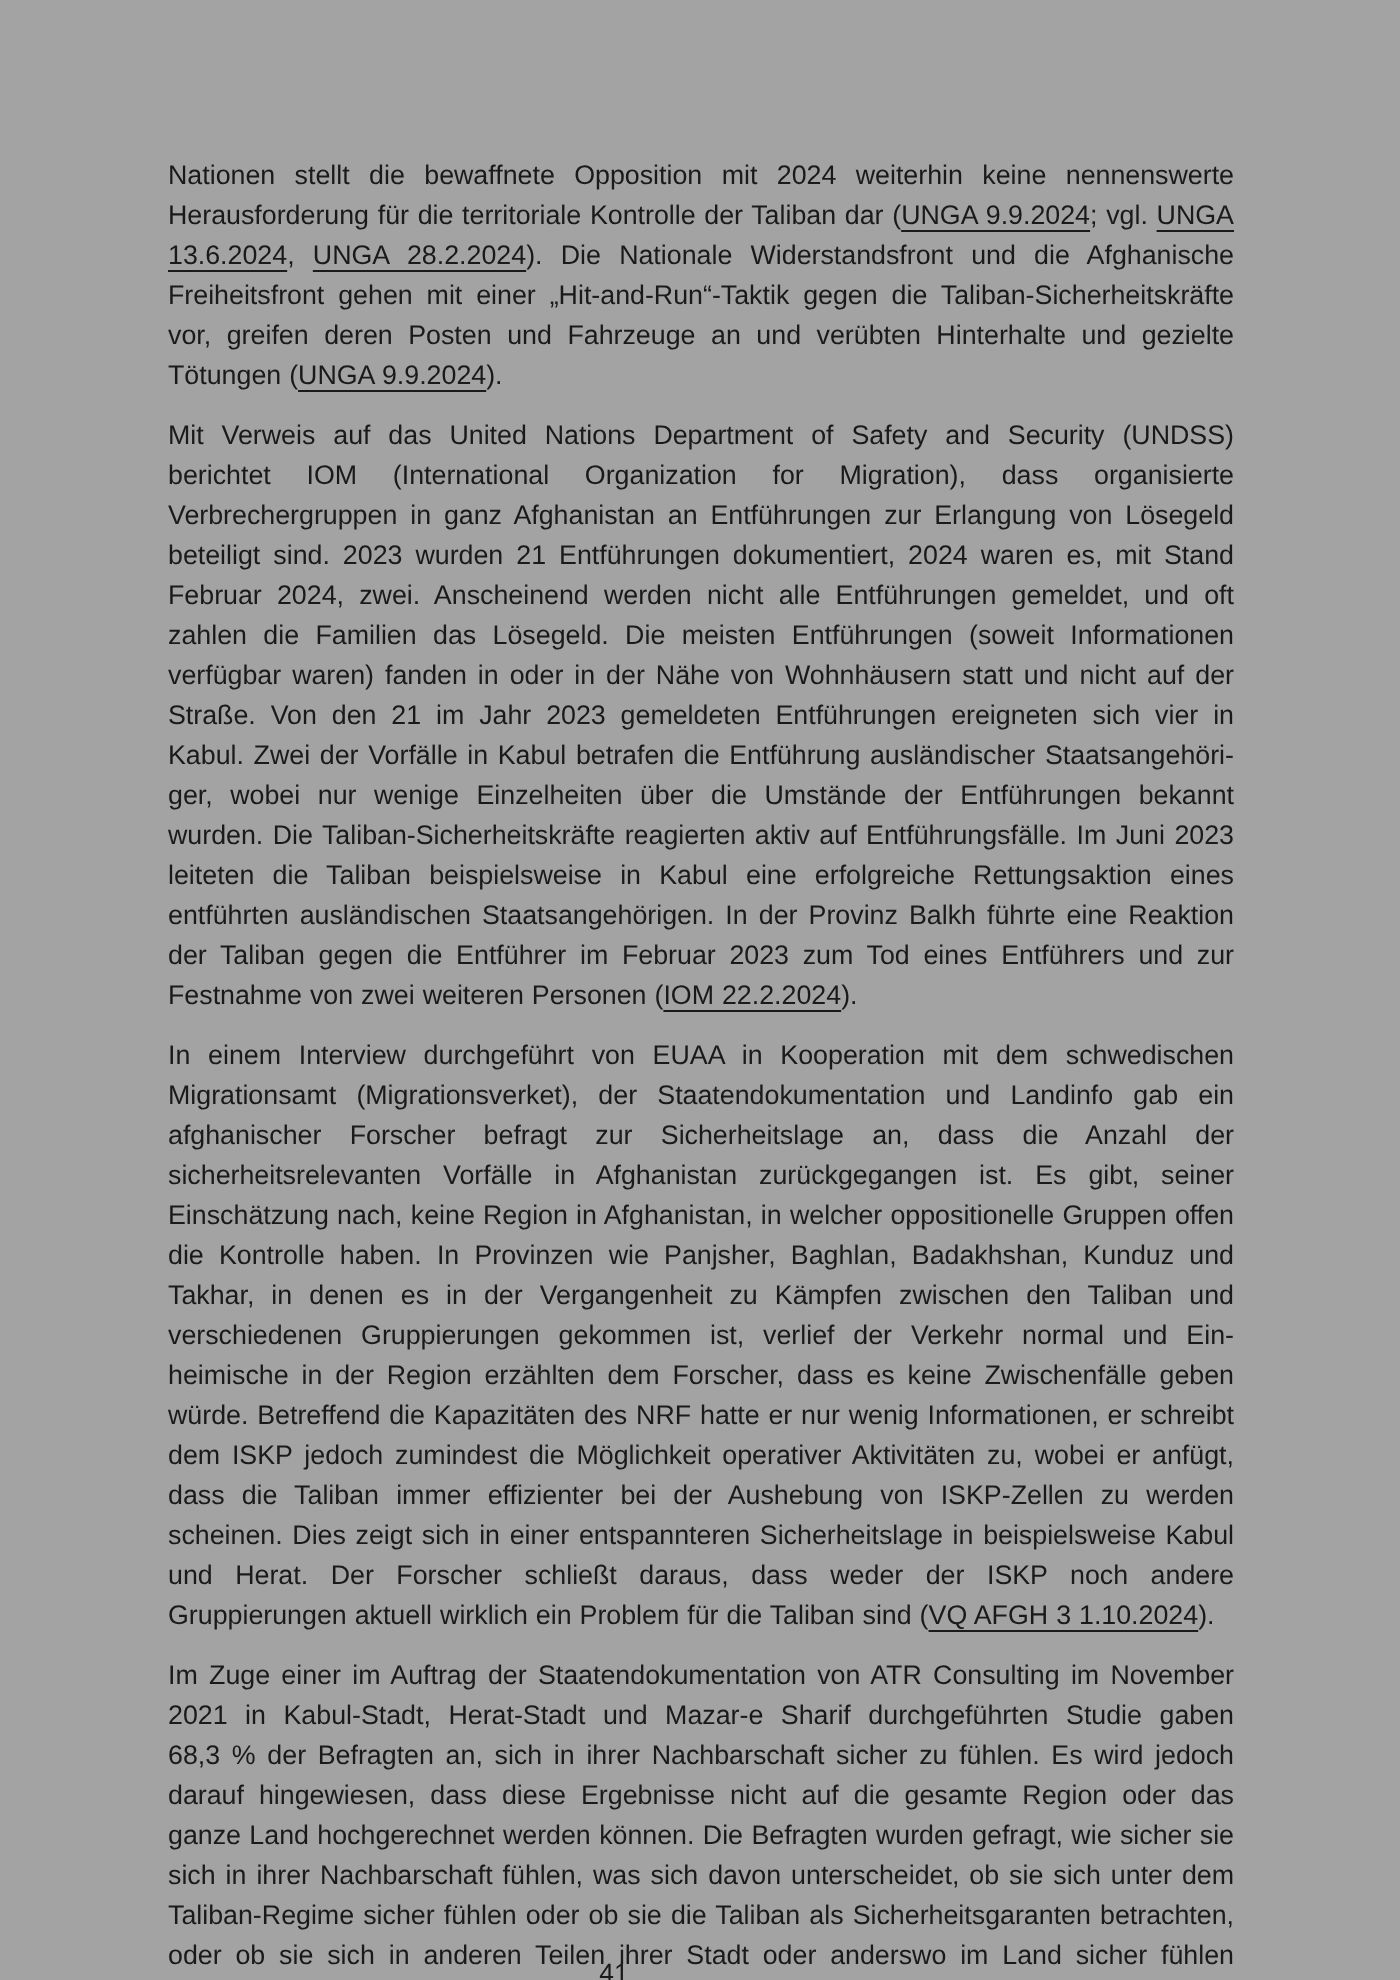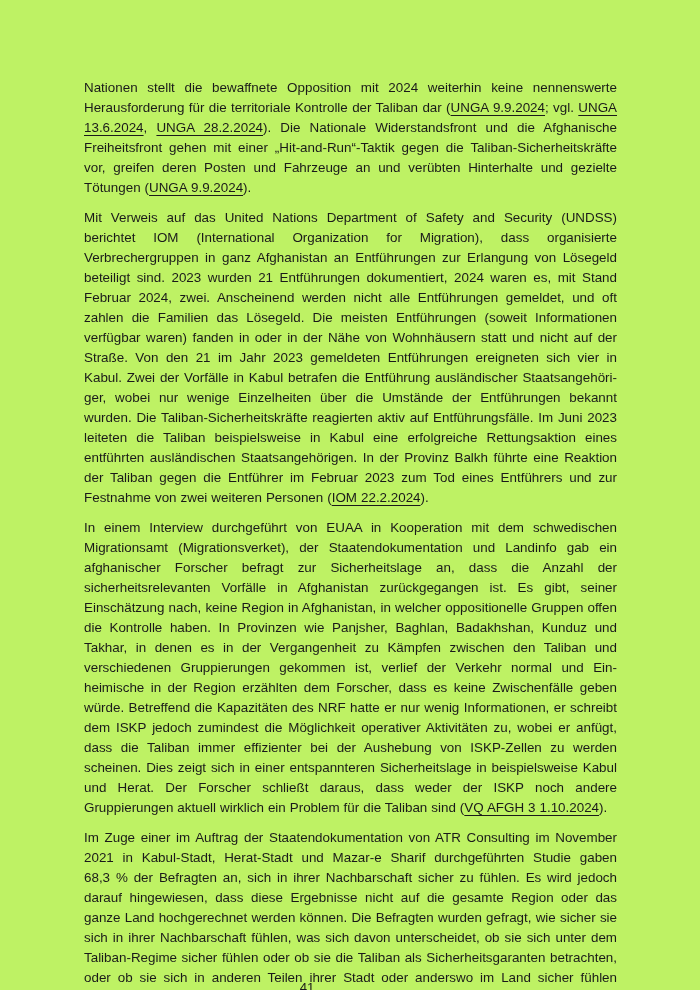--- a/index.html
+++ b/index.html
@@ -4,21 +4,21 @@
 <style>
   html, body {
     margin: 0;
     padding: 0;
     background: #ffffff;
   }
   .page {
     position: relative;
     width: 700px;
     height: 990px;
-    background: #bef264;
+    background: #a3a3a3;
     overflow: hidden;
     font-family: "Liberation Sans", "DejaVu Sans", sans-serif;
     color: #1a1a1a;
   }
   .content {
     position: absolute;
     left: 84px;
     top: 78px;
     width: 533px;
   }

